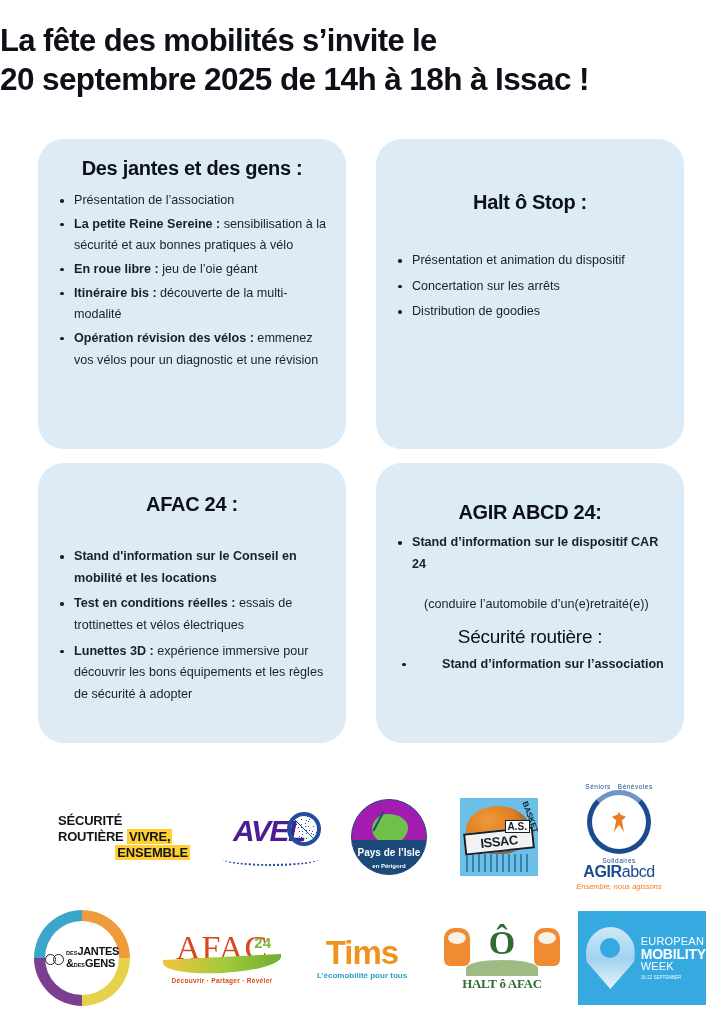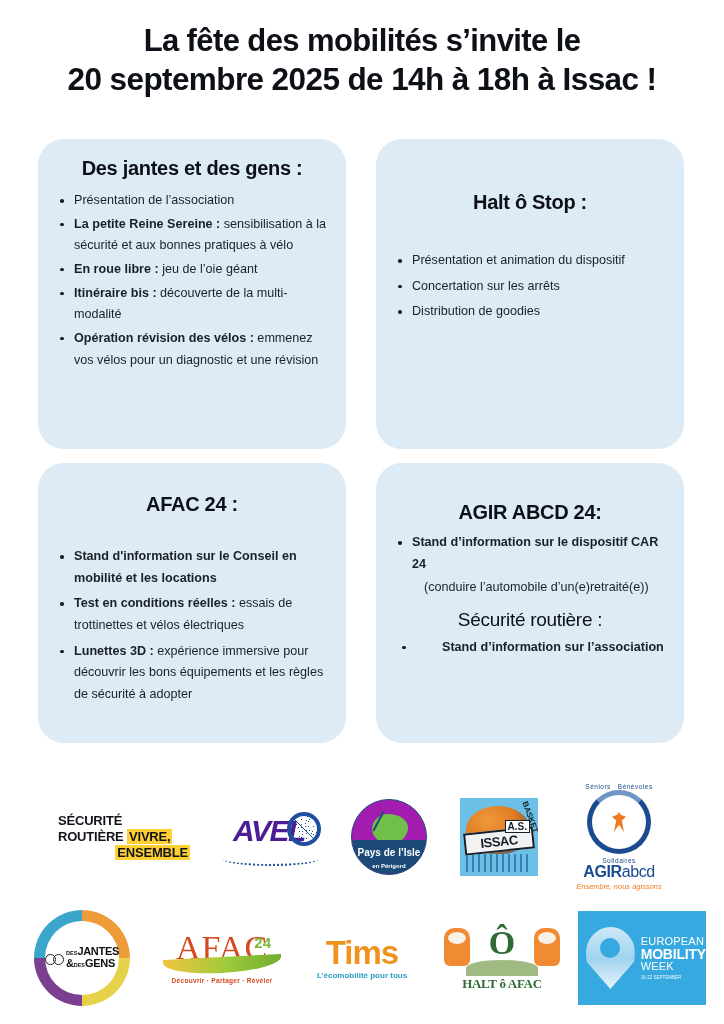--- a/index.html
+++ b/index.html
@@ -20,21 +20,21 @@
     height: 1024px;
     background: #ffffff;
   }
 
   
   .title-block {
     position: absolute;
     top: 22px;
     left: 0;
     width: 724px;
-    text-align: center;
+    text-align: left;
     line-height: 1.22;
   }
   .title-line {
     display: block;
     font-size: 31px;
     font-weight: 700;
     letter-spacing: -0.6px;
     color: #0d1117;
     white-space: nowrap;
   }
@@ -95,21 +95,21 @@
   }
   ul.bullets.roomy li { margin-bottom: 4px; }
 
   .b { font-weight: 700; }
 
   .note-line {
     font-size: 12.6px;
     line-height: 1.7;
     padding-left: 32px;
     color: #1b2026;
-    margin-top: 2px;
+    margin-top: 19px;
   }
   .sub-title {
     text-align: center;
     font-size: 19px;
     font-weight: 400;
     letter-spacing: -0.3px;
     color: #0d1117;
     margin: 10px 0 6px 0;
   }
   .agir-last {

